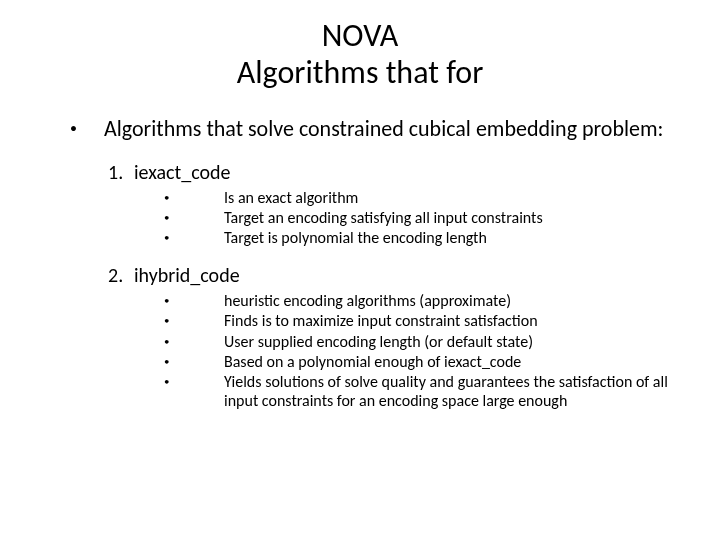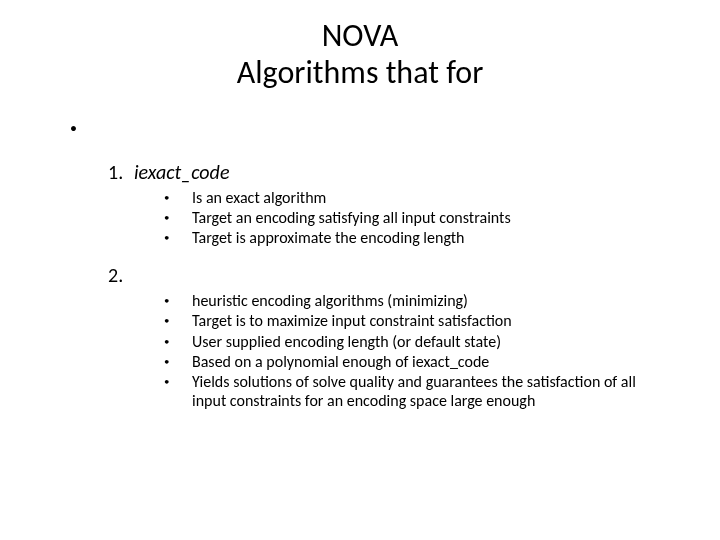--- a/index.html
+++ b/index.html
@@ -48,91 +48,93 @@
     display: flex;
     align-items: baseline;
   }
   .numitem .num {
     font-size: 20px;
     width: 26px;
     flex: 0 0 26px;
   }
   .numitem .label {
     font-size: 20px;
-    font-style: italic;
   }
   .sublist {
     margin: 2px 0 16px 124px;
   }
   .subitem {
     display: flex;
     align-items: flex-start;
     font-size: 16px;
     line-height: 1.2;
     margin-bottom: 1px;
   }
   .subitem .dot {
     font-size: 11px;
     line-height: 19px;
     width: 28px;
     flex: 0 0 28px;
   }
   .subitem .txt {
     flex: 1 1 auto;
     padding-right: 10px;
+    margin-left: 32px;
   }
 </style>
 </head>
 <body>
 
 <div class="slide">
 
   <h1 class="title">
     <span>NOVA</span><br>
     <span>Algorithms that for</span><br>
   </h1>
 
   <div class="level1">
     <span class="bullet">•</span>
+    <span class="text">Algorithms that solve constrained cubical embedding problem:</span>
   </div>
 
   <div class="numitem">
     <div class="numrow">
       <span class="num">1.</span>
       <span class="label">iexact_code</span>
     </div>
   </div>
   <div class="sublist">
     <div class="subitem">
       <span class="dot">•</span>
       <span class="txt">Is an exact algorithm</span>
     </div>
     <div class="subitem">
       <span class="dot">•</span>
       <span class="txt">Target an encoding satisfying all input constraints</span>
     </div>
     <div class="subitem">
       <span class="dot">•</span>
-      <span class="txt">Target is approximate the encoding length</span>
+      <span class="txt">Target is polynomial the encoding length</span>
     </div>
   </div>
 
   <div class="numitem">
     <div class="numrow">
       <span class="num">2.</span>
+      <span class="label">ihybrid_code</span>
     </div>
   </div>
   <div class="sublist">
     <div class="subitem">
       <span class="dot">•</span>
-      <span class="txt">heuristic encoding algorithms (minimizing)</span>
+      <span class="txt">heuristic encoding algorithms (approximate)</span>
     </div>
     <div class="subitem">
       <span class="dot">•</span>
-      <span class="txt">Target is to maximize input constraint satisfaction</span>
+      <span class="txt">Finds is to maximize input constraint satisfaction</span>
     </div>
     <div class="subitem">
       <span class="dot">•</span>
       <span class="txt">User supplied encoding length (or default state)</span>
     </div>
     <div class="subitem">
       <span class="dot">•</span>
       <span class="txt">Based on a polynomial enough of iexact_code</span>
     </div>
     <div class="subitem">

